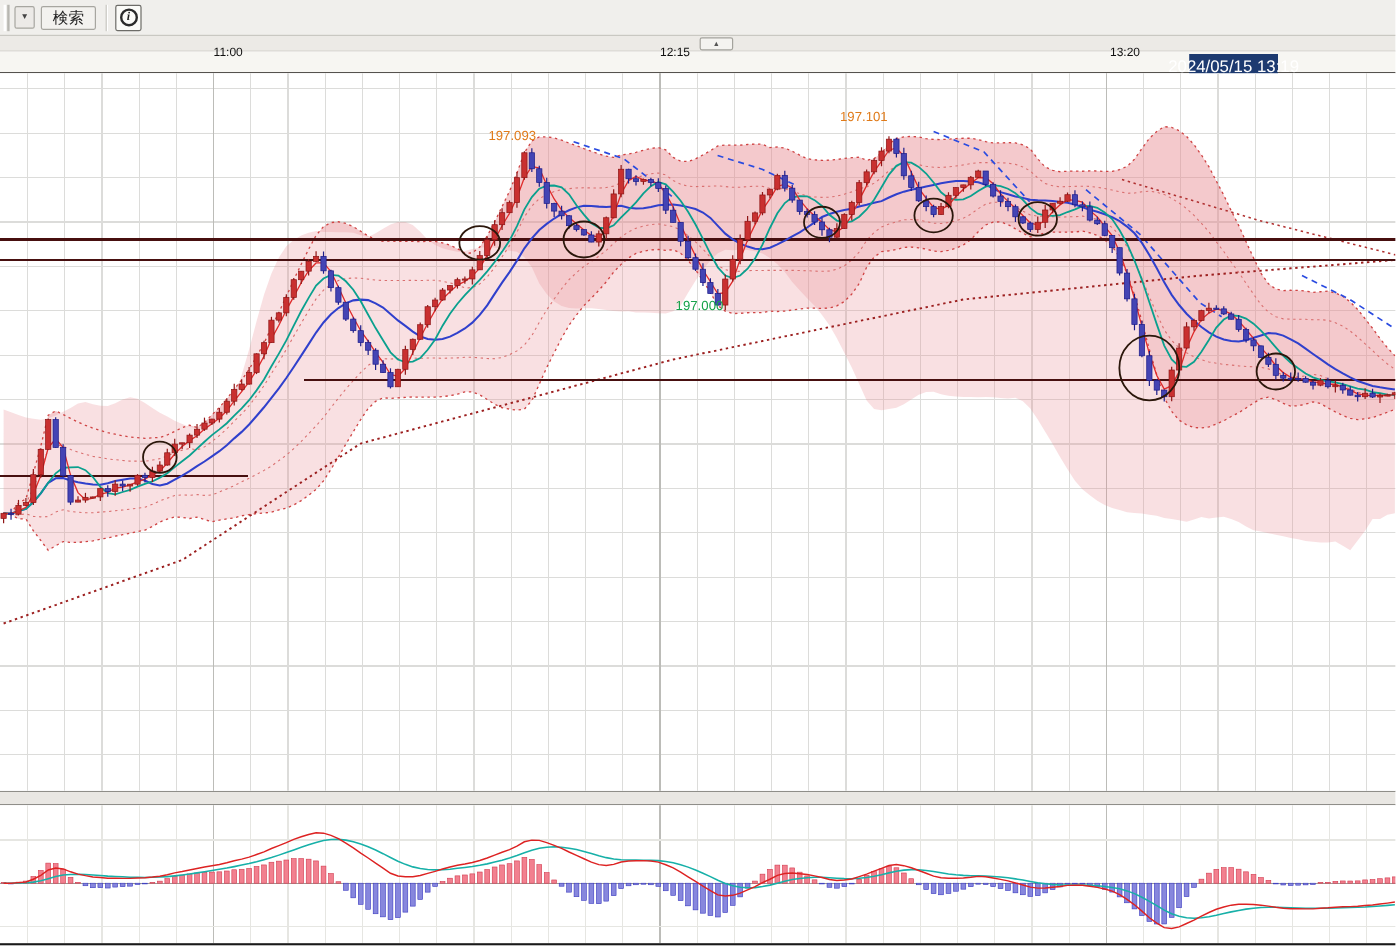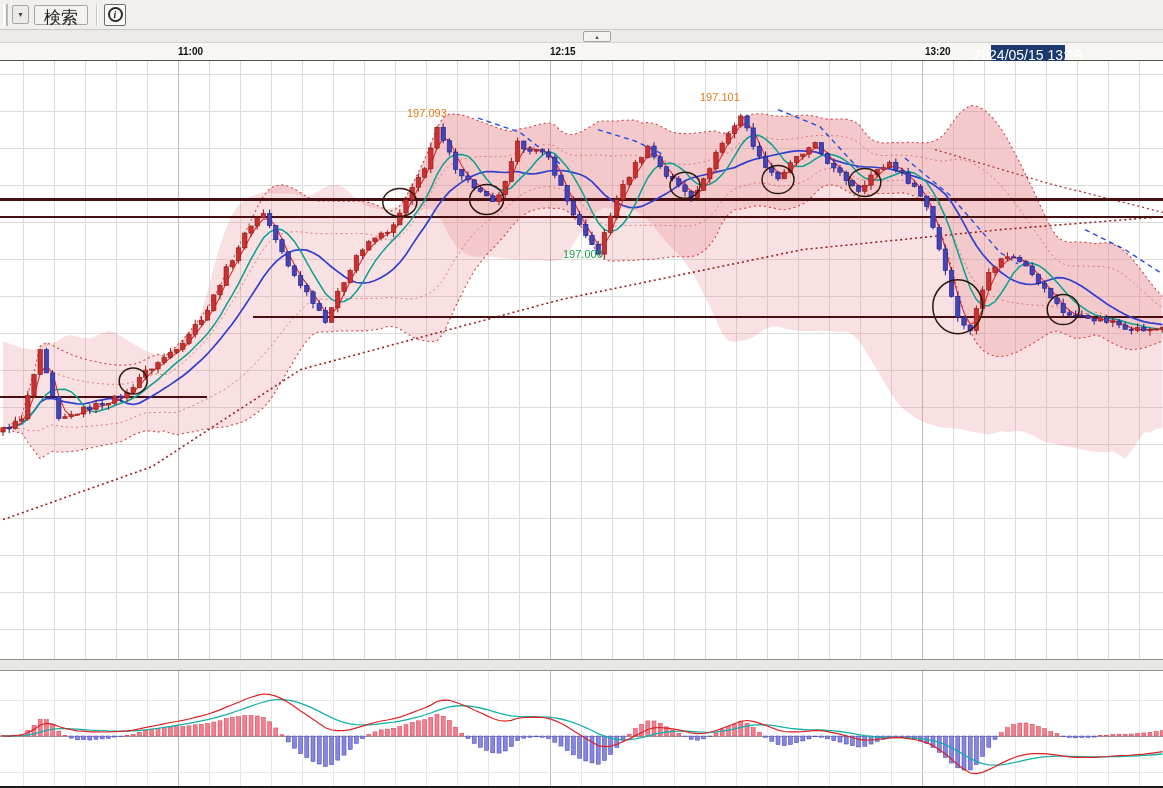--- a/index.html
+++ b/index.html
@@ -9,41 +9,41 @@
 
   
   .toolbar { height:30px; background:#f0efec; border-bottom:1px solid #c9c8c2;
              display:flex; align-items:center; padding:0 3px; }
   .grip { width:5px; height:22px; border-left:2px solid #fff; border-right:2px solid #b8b7b1;
           margin-right:4px; }
   .dd-btn { width:17px; height:19px; background:#eceae7; border:1px solid #a7a6a0;
             border-radius:2px; font-size:7px; color:#444; display:flex;
             align-items:center; justify-content:center; cursor:default; }
   .search-btn { height:20px; margin-left:5px; padding:0 9px; background:#f3f2ef;
-                border:1px solid #a7a6a0; border-radius:2px; font-size:17px; color:#222;
+                border:1px solid #a7a6a0; border-radius:2px; font-size:13px; color:#222;
                 font-family:"Liberation Sans",sans-serif; }
   .tsep { width:2px; height:22px; border-left:1px solid #c9c8c2; border-right:1px solid #fff;
           margin:0 6px 0 8px; }
   .info-btn { width:22px; height:22px; background:#fbfbf8; border:1px solid #6d6c68;
               border-radius:2px; display:flex; align-items:center; justify-content:center; }
   .info-glyph { width:15px; height:15px; border:2px solid #2b2b2b; border-radius:50%;
                 font:bold italic 10px "Liberation Serif", serif; color:#1c1c1c;
                 display:flex; align-items:center; justify-content:center; }
 
   
   .splitter { height:13px; background:#eceae6; border-bottom:1px solid #d6d4cf; position:relative; }
   .collapse-btn { position:absolute; left:583px; top:1px; width:28px; height:11px;
                   background:#f4f3f0; border:1px solid #a4a39d; border-radius:2px;
                   font-size:6px; line-height:1; color:#555; display:flex;
                   align-items:center; justify-content:center; padding:0; }
 
   
   .time-axis { height:18px; background:#f7f6f2; position:relative;
                border-bottom:1px solid #55524e; font-size:10px; color:#111; }
-  .t-label { position:absolute; bottom:3px; white-space:nowrap;font-weight:bold; }
+  .t-label { position:absolute; bottom:10px; white-space:nowrap; }
   .t-current { position:absolute; left:991px; top:2px; width:74px; height:19px;
                background:#1d3a70; color:#fff; font-size:14px; display:flex;
                align-items:center; justify-content:center; white-space:nowrap; }
 
   
   .chart-main { height:598px; position:relative; background:#fff; }
   .panel-sep  { height:12px; background:#e9e7e3; border-top:1px solid #8f8e89;
                 border-bottom:1px solid #8f8e89; }
   .chart-sub  { height:117px; position:relative; background:#fff; border-bottom:2px solid #1a1a1a; }
   .chart-main svg, .chart-sub svg { position:absolute; left:0; top:0; display:block; }

